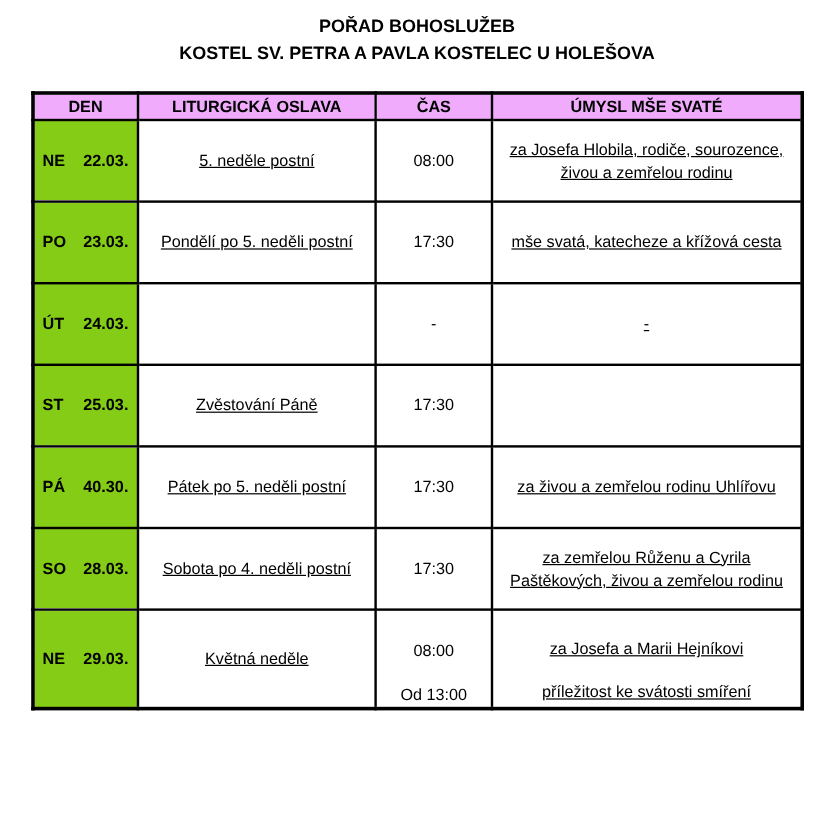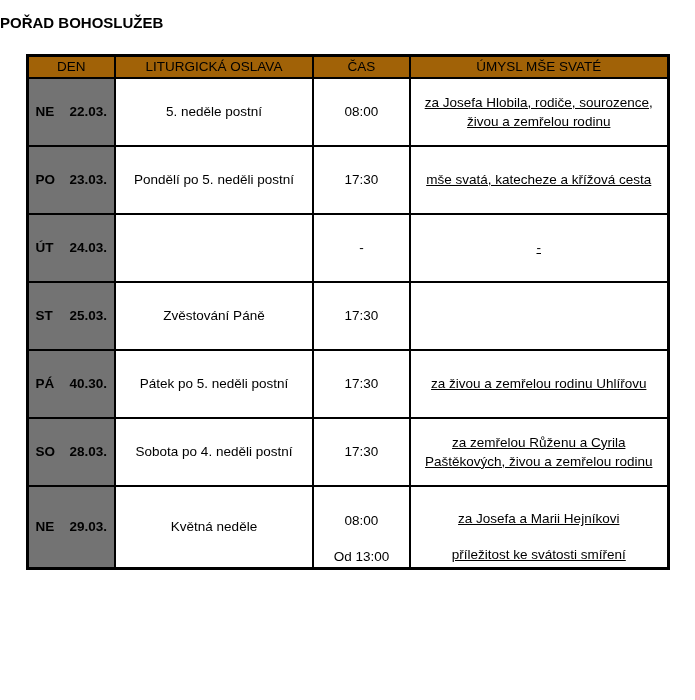--- a/index.html
+++ b/index.html
@@ -2,51 +2,51 @@
 <html><head>
 <meta charset="utf-8">
 <style>
   html,body{margin:0;padding:0;}
   body{
     width:695px;height:700px;background:#ffffff;
     font-family:"Liberation Sans", sans-serif;
     color:#000;
     -webkit-font-smoothing:antialiased;
   }
-  .titles{padding-top:12px;text-align:left;}
+  .titles{padding-top:12px;text-align:center;}
   .title,.subtitle{font-size:15px;font-weight:bold;line-height:22px;}
   .daterange{font-size:13.5px;line-height:22px;}
   table.schedule{
     border-collapse:collapse;
     table-layout:fixed;
     width:641px;
     margin:20px auto 0 auto;
     border:3px solid #000;
   }
   .schedule th,.schedule td{
     border:2px solid #000;
     font-size:13.5px;
     text-align:center;
     vertical-align:middle;
     overflow:hidden;
   }
   .schedule thead tr{height:22px;}
   .schedule tbody tr{height:68px;}
   .schedule tbody tr.tall{height:83px;}
   .schedule th{
-    background:#a16207;
-    font-weight:normal;
+    background:#f0abfc;
+    font-weight:bold;
     padding:2px 13px;
   }
-  td.day-cell{background:#737373;font-weight:bold;padding:0;}
+  td.day-cell{background:#84cc16;font-weight:bold;padding:0;}
   .day-inner{
     display:flex;justify-content:space-between;
     padding:0 7px;
   }
-  td.celebration-cell{padding:16px 3px;line-height:18px;}
+  td.celebration-cell{padding:16px 3px;line-height:18px;text-decoration:underline;}
   td.time-cell{padding:0 18px;}
   td.intention-cell{padding:0 12px;line-height:19px;text-decoration:underline;}
   .stack{
     height:80px;
     display:flex;flex-direction:column;justify-content:space-between;
     padding:0;box-sizing:border-box;
   }
   .stack .entry-first{
     flex:1;display:flex;align-items:center;justify-content:center;
     padding-top:6px;
@@ -54,20 +54,21 @@
   .stack .entry-second{
     padding-bottom:3px;
   }
 </style>
 </head>
 <body>
 
 <div class="page">
   <div class="titles">
     <div class="title">POŘAD BOHOSLUŽEB</div>
+    <div class="subtitle">KOSTEL SV. PETRA A PAVLA KOSTELEC U HOLEŠOVA</div>
   </div>
 
   <table class="schedule">
     <colgroup>
       <col style="width:88px">
       <col style="width:198px">
       <col style="width:97px">
       <col style="width:258px">
     </colgroup>
     <thead>

